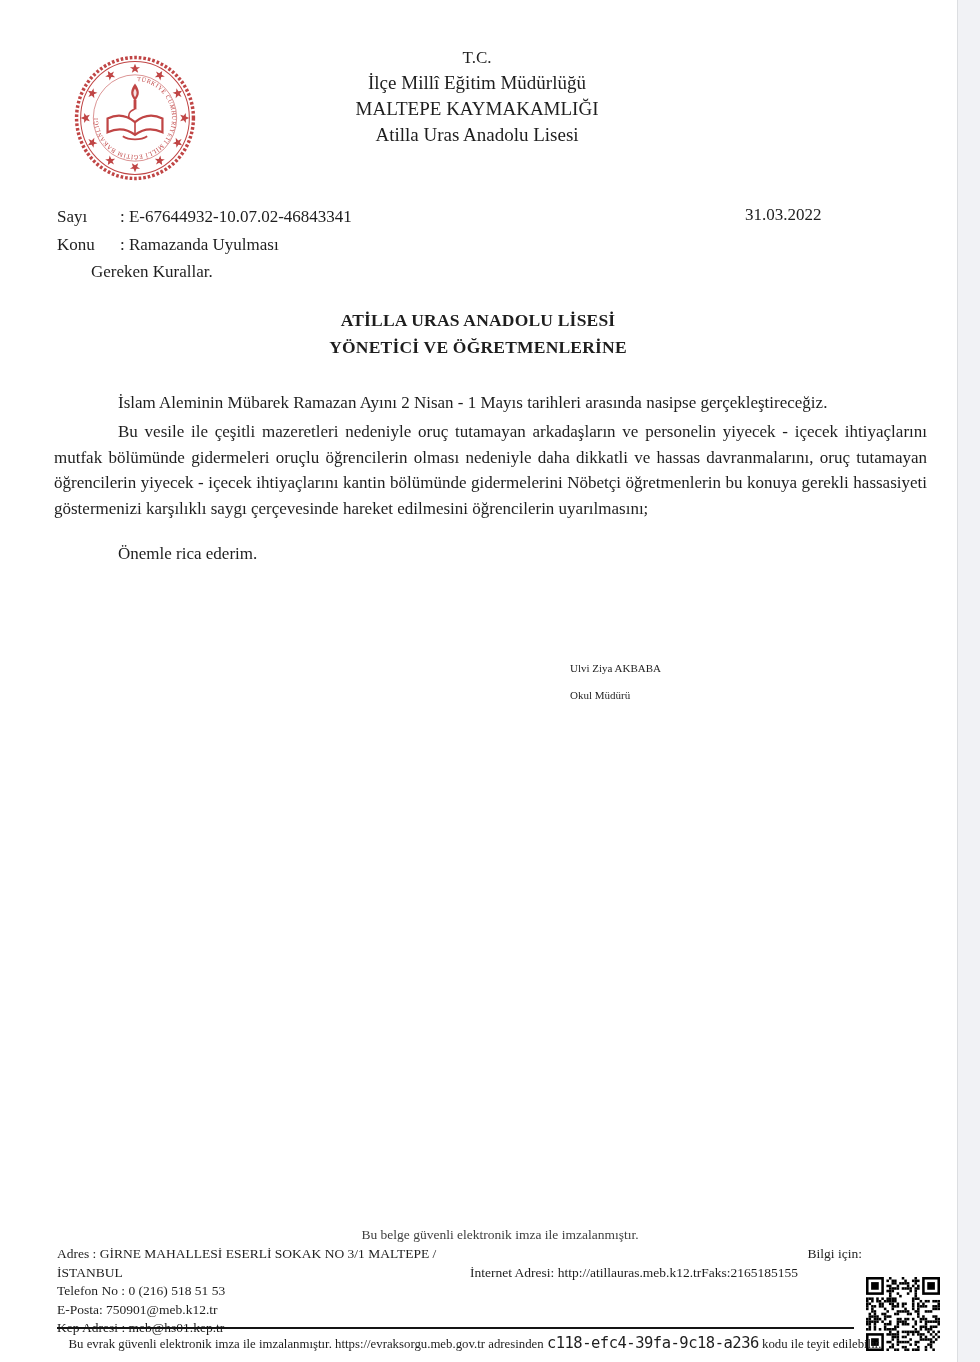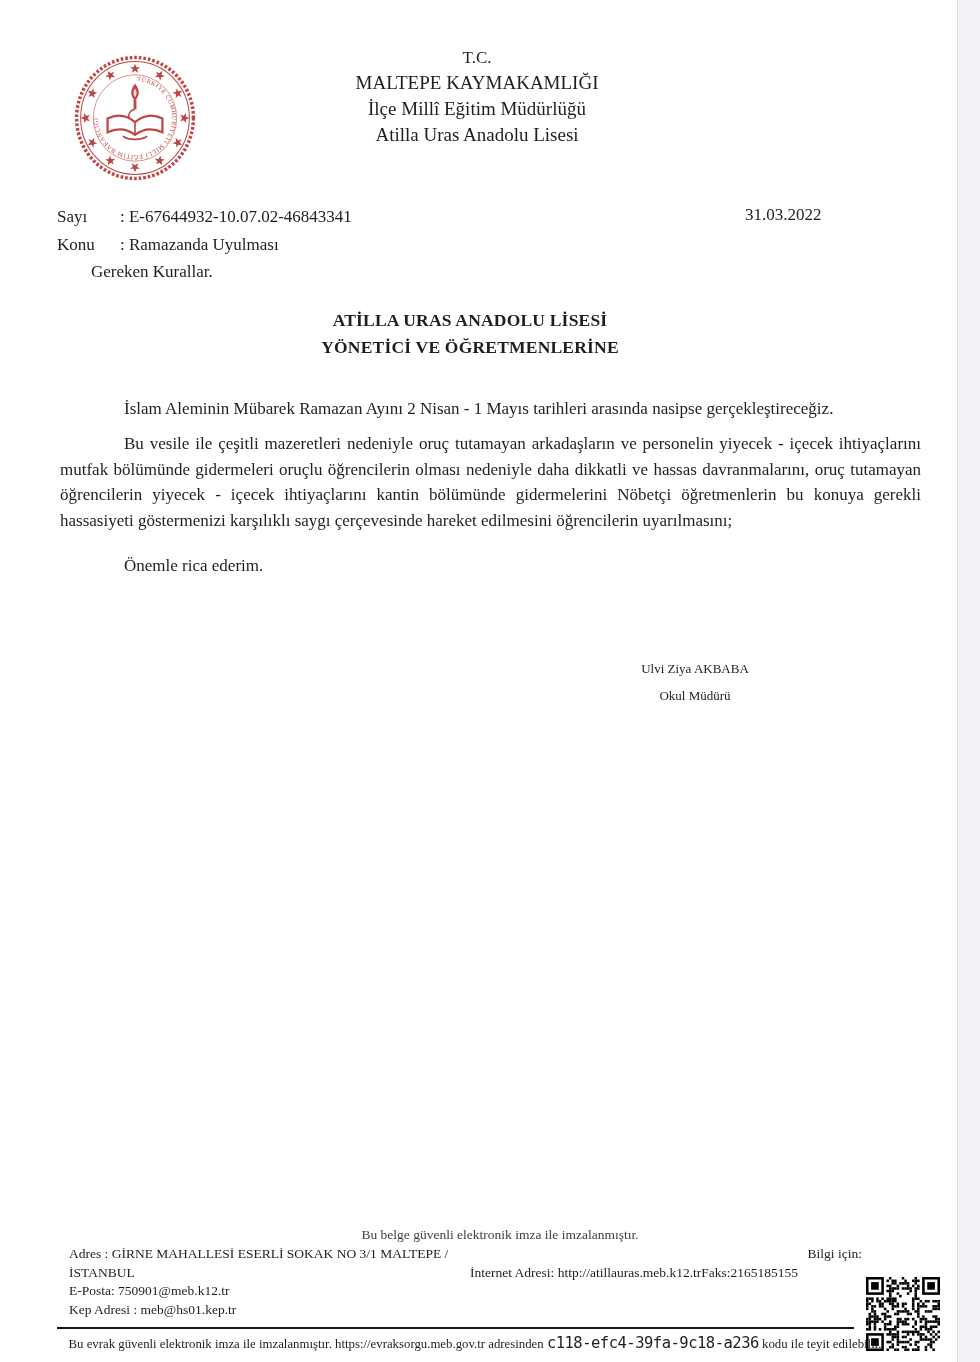--- a/index.html
+++ b/index.html
@@ -17,34 +17,34 @@
   .header-text .tc{font-size:17px;line-height:24px;}
   .header-text .hline{font-size:19px;line-height:26px;}
   
   .ref-block{position:absolute;left:57px;top:203px;font-size:17px;line-height:27.5px;}
   .ref-row{display:flex;gap:12px;}
   .ref-label{display:inline-block;width:51px;}
   .ref-indent{padding-left:34px;}
   .doc-date{position:absolute;left:745px;top:205px;font-size:17px;}
   
   .doc-title{position:absolute;left:0;top:307px;width:940px;text-align:center;
-    font-weight:bold;font-size:17.5px;line-height:27px;letter-spacing:.2px;}
+    font-weight:bold;font-size:17.5px;line-height:27px;letter-spacing:.2px;padding-left:8px;}
   
   .body-text{position:absolute;left:50px;top:386px;width:881px;
     font-size:17px;line-height:25.4px;text-align:justify;}
-  .body-text p{margin:10px;text-indent:64px;}
+  .body-text p{margin:4px;text-indent:64px;}
   .body-text p.closing{margin-top:20px;text-align:left;}
   
-  .signature{position:absolute;left:570px;top:655px;width:250px;text-align:center;
-    font-size:13px;line-height:27px;}
+  .signature{position:absolute;left:570px;top:655px;width:250px;text-align:left;
+    font-size:11px;line-height:27px;}
   
   .footer-notice{position:absolute;left:60px;top:1227px;width:880px;text-align:center;
     font-size:13.5px;color:#404040;}
   .footer-left{position:absolute;left:57px;top:1245px;width:430px;
-    font-size:13.5px;line-height:18.6px;margin-left:12px;}
+    font-size:13.5px;line-height:18.6px;}
   .footer-right{position:absolute;left:470px;top:1245px;width:392px;
     font-size:13.5px;line-height:18.6px;text-align:right;}
   .footer-right .split{display:flex;justify-content:flex-start;}
   .footer-rule{position:absolute;left:57px;top:1327px;width:797px;height:2px;background:#141414;}
   .verify-line{position:absolute;left:50px;top:1331px;width:850px;text-align:center;
     font-size:12.8px;line-height:24px;white-space:nowrap;}
   .verify-code{font-family:"DejaVu Sans Mono", monospace;font-size:15.5px;letter-spacing:-0.5px;}
   .qr{position:absolute;left:866px;top:1277px;width:74px;height:74px;}
 </style>
 </head>
@@ -89,22 +89,22 @@
       <circle cx="64.2" cy="58.6" r="5.4" fill="#ffffff"></circle>
 
       <path d="M62,66 C53,58.5 43,58.5 35,62.5 L35,76 C44,72 54,72.5 62,78.5 C70,72.5 80,72 89,76 L89,62.5 C81,58.5 71,58.5 62,66 Z" fill="#ffffff" stroke="#c04545" stroke-width="2.2"></path>
       <path d="M62,66 L62,78.5" stroke="#c04545" stroke-width="1.6"></path>
       <path d="M50,80 C56,84 68,84 74,80" stroke="#c04545" stroke-width="1.8" fill="none"></path>
     </svg>
   </div>
 
   <div class="header-text">
     <div class="tc">T.C.</div>
+    <div class="hline">İlçe Millî Eğitim Müdürlüğü</div>
     <div class="hline">MALTEPE KAYMAKAMLIĞI</div>
-    <div class="hline">İlçe Millî Eğitim Müdürlüğü</div>
     <div class="hline">Atilla Uras Anadolu Lisesi</div>
   </div>
 
   <div class="ref-block">
     <div class="ref-row">
       <span class="ref-label">Sayı</span>
       <span>: E-67644932-10.07.02-46843341</span>
     </div>
     <div class="ref-row">
       <span class="ref-label">Konu</span>
@@ -128,20 +128,21 @@
   <div class="signature">
     <div>Ulvi Ziya AKBABA</div>
     <div>Okul Müdürü</div>
   </div>
 
   <div class="footer-notice">Bu belge güvenli  elektronik imza ile imzalanmıştır.</div>
 
   <div class="footer-left">
     <div>Adres : GİRNE MAHALLESİ ESERLİ SOKAK NO 3/1 MALTEPE /</div>
     <div>İSTANBUL</div>
+    <div>Telefon No : 0 (216) 518 51 53</div>
     <div>E-Posta: 750901@meb.k12.tr</div>
     <div>Kep Adresi  : meb@hs01.kep.tr</div>
   </div>
 
   <div class="footer-right">
     <div>Bilgi için:</div>
     <div class="split">
       <span>İnternet Adresi: http://atillauras.meb.k12.tr</span>
       <span>Faks:2165185155</span>
     </div>

